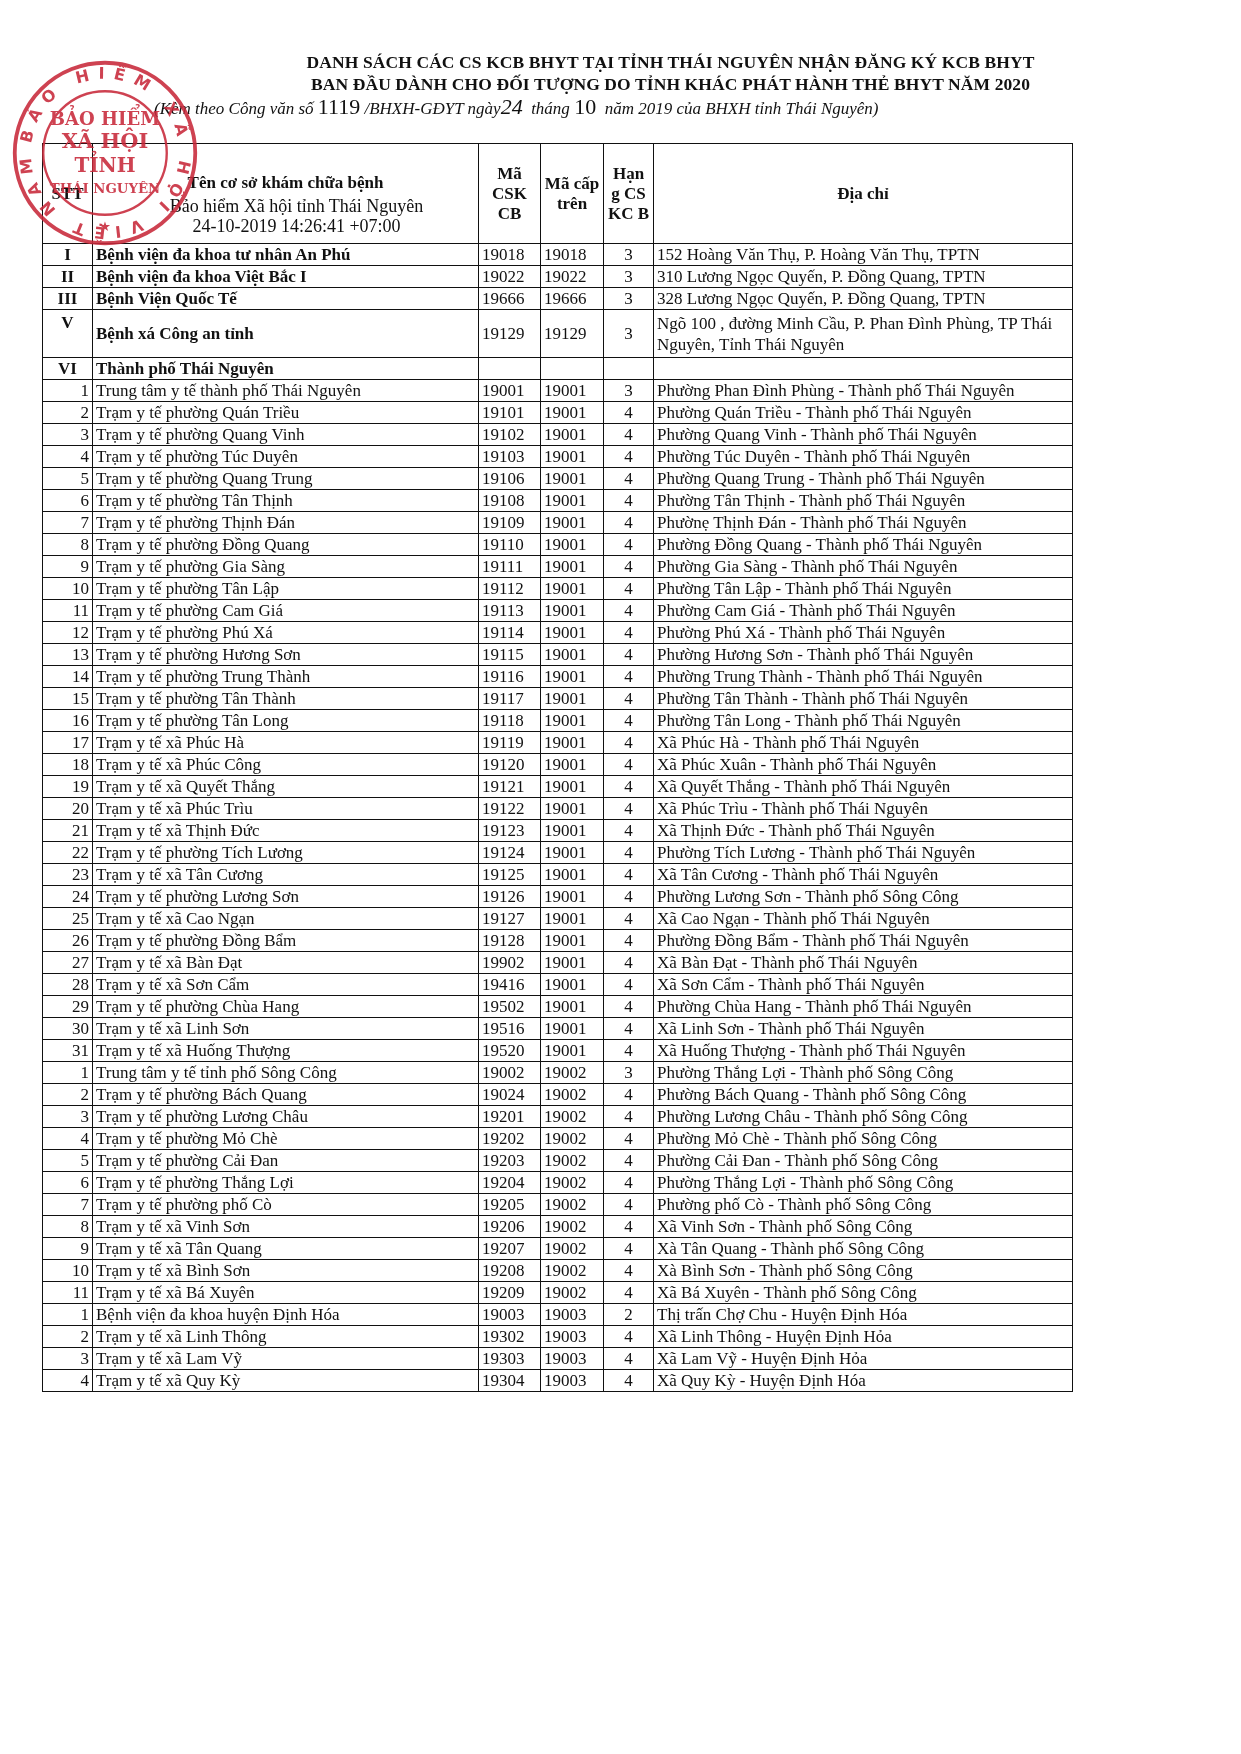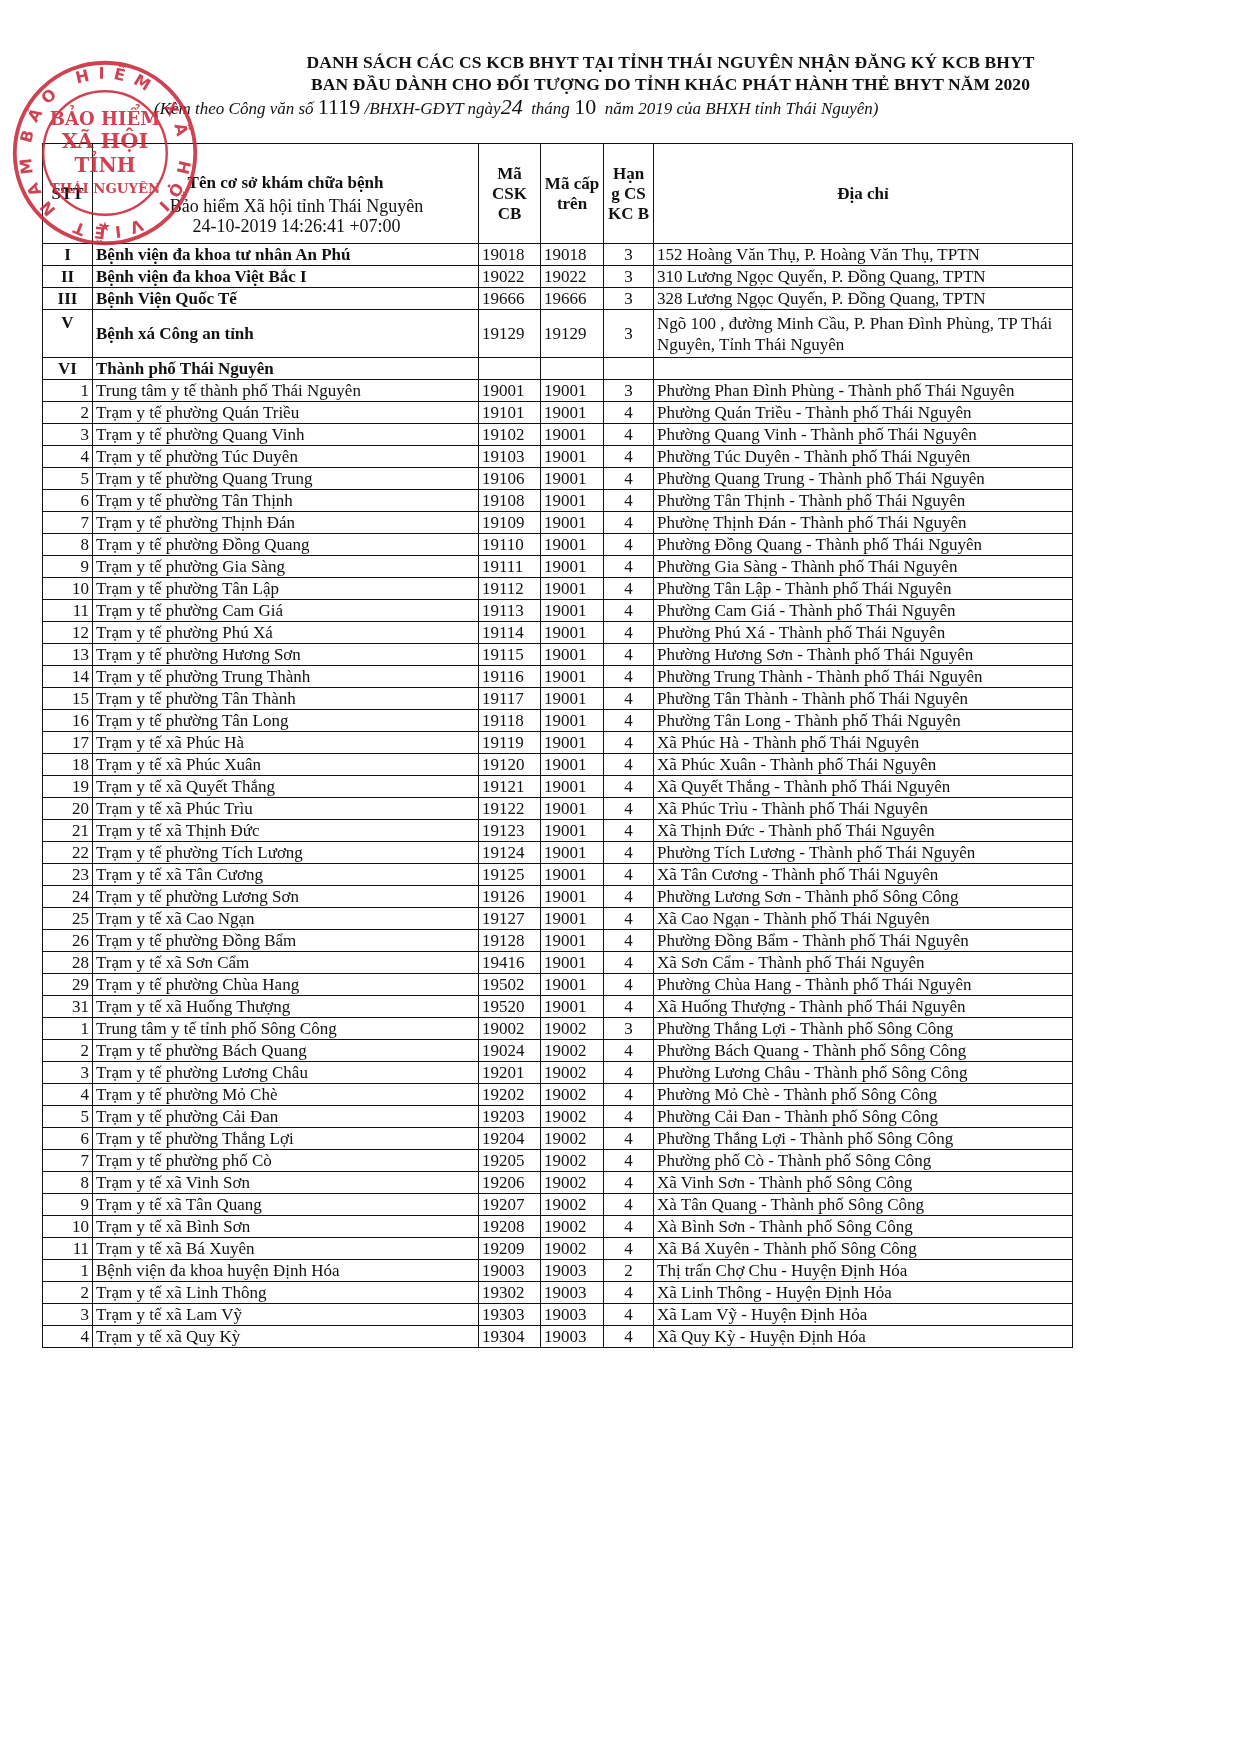--- a/index.html
+++ b/index.html
@@ -241,21 +241,21 @@
       <tr>
         <td class="stt">17</td>
         <td>Trạm y tế xã Phúc Hà</td>
         <td class="num">19119</td>
         <td class="num">19001</td>
         <td class="c">4</td>
         <td>Xã Phúc Hà - Thành phố Thái Nguyên</td>
       </tr>
       <tr>
         <td class="stt">18</td>
-        <td>Trạm y tế xã Phúc Xuân</td>
+        <td>Trạm y tế xã Phúc Công</td>
         <td class="num">19120</td>
         <td class="num">19001</td>
         <td class="c">4</td>
         <td>Xã Phúc Xuân - Thành phố Thái Nguyên</td>
       </tr>
       <tr>
         <td class="stt">19</td>
         <td>Trạm y tế xã Quyết Thắng</td>
         <td class="num">19121</td>
         <td class="num">19001</td>
@@ -312,34 +312,50 @@
       </tr>
       <tr>
         <td class="stt">26</td>
         <td>Trạm y tế phường Đồng Bẩm</td>
         <td class="num">19128</td>
         <td class="num">19001</td>
         <td class="c">4</td>
         <td>Phường Đồng Bẩm - Thành phố Thái Nguyên</td>
       </tr>
       <tr>
+        <td class="stt">27</td>
+        <td>Trạm y tế xã Bàn Đạt</td>
+        <td class="num">19902</td>
+        <td class="num">19001</td>
+        <td class="c">4</td>
+        <td>Xã Bàn Đạt - Thành phố Thái Nguyên</td>
+      </tr>
+      <tr>
         <td class="stt">28</td>
         <td>Trạm y tế xã Sơn Cẩm</td>
         <td class="num">19416</td>
         <td class="num">19001</td>
         <td class="c">4</td>
         <td>Xã Sơn Cẩm - Thành phố Thái Nguyên</td>
       </tr>
       <tr>
         <td class="stt">29</td>
         <td>Trạm y tế phường Chùa Hang</td>
         <td class="num">19502</td>
         <td class="num">19001</td>
         <td class="c">4</td>
         <td>Phường Chùa Hang - Thành phố Thái Nguyên</td>
+      </tr>
+      <tr>
+        <td class="stt">30</td>
+        <td>Trạm y tế xã Linh Sơn</td>
+        <td class="num">19516</td>
+        <td class="num">19001</td>
+        <td class="c">4</td>
+        <td>Xã Linh Sơn - Thành phố Thái Nguyên</td>
       </tr>
       <tr>
         <td class="stt">31</td>
         <td>Trạm y tế xã Huống Thượng</td>
         <td class="num">19520</td>
         <td class="num">19001</td>
         <td class="c">4</td>
         <td>Xã Huống Thượng - Thành phố Thái Nguyên</td>
       </tr>
       <tr>

